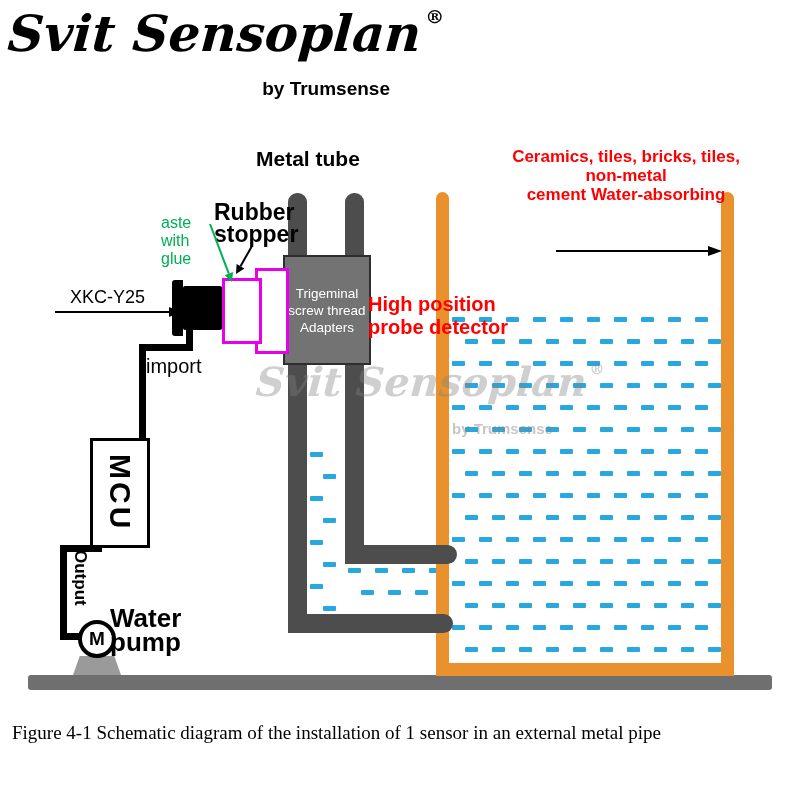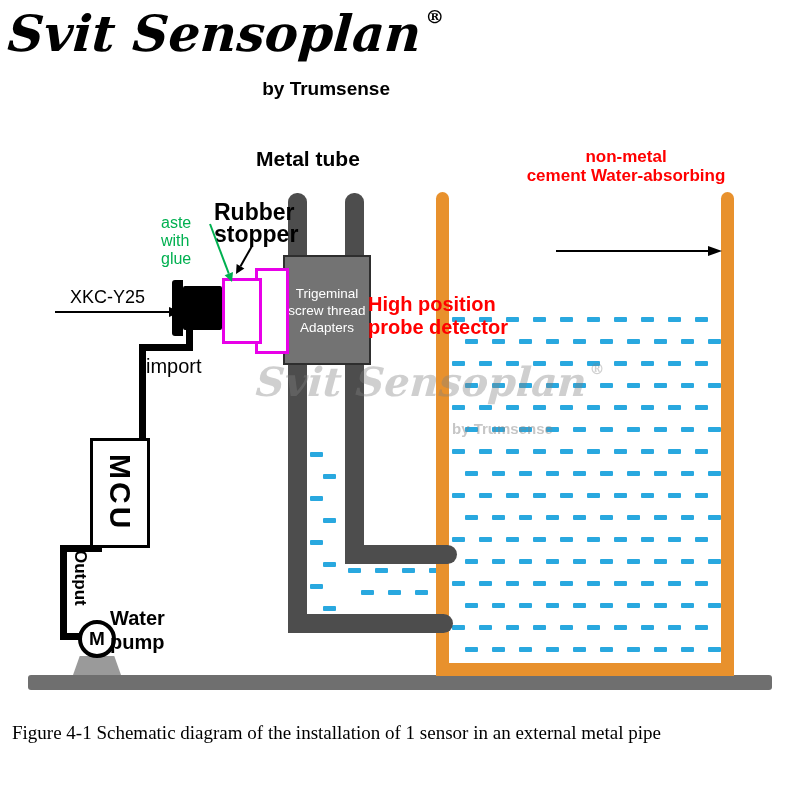--- a/index.html
+++ b/index.html
@@ -25,21 +25,21 @@
   
   .metal-tube{left:256px;top:147px;font-size:21px;font-weight:bold;z-index:7;}
   .ceramics{left:470px;top:147px;width:312px;text-align:center;color:var(--red);
             font-weight:bold;font-size:17px;line-height:19px;z-index:7;}
   .ceramics div{white-space:nowrap;}
   .high-pos{left:368px;top:293px;color:var(--red);font-weight:bold;font-size:20px;line-height:23px;z-index:7;white-space:nowrap;}
   .rubber{left:214px;top:201px;font-size:23px;font-weight:bold;line-height:22px;z-index:7;}
   .glue{left:161px;top:214px;color:var(--green);font-size:16px;line-height:18px;z-index:7;}
   .xkc{left:70px;top:287px;font-size:18px;z-index:7;}
   .import{left:146px;top:355px;font-size:20px;z-index:7;}
-  .wpump{left:110px;top:606px;font-size:20px;font-weight:bold;line-height:24px;z-index:7;}
+  .wpump{left:110px;top:606px;font-size:26px;font-weight:bold;line-height:24px;z-index:7;}
   .caption{left:12px;top:722px;font-family:"Liberation Serif",serif;font-size:19px;z-index:7;white-space:nowrap;}
 
   
   .wall{background:var(--wall);z-index:4;}
   .wall-left{left:436px;top:192px;width:13px;height:484px;border-radius:7px 7px 0 0;}
   .wall-right{left:721px;top:192px;width:13px;height:484px;border-radius:7px 7px 0 0;}
   .tank-bottom{left:436px;top:663px;width:298px;height:13px;border-radius:0 0 6px 6px;}
   .tank-water{left:449px;top:313px;width:272px;height:350px;z-index:3;}
   .water-fill{position:absolute;overflow:hidden;}
   .water-fill i{position:absolute;width:13px;height:5px;border-radius:1px;background:var(--water);}
@@ -97,20 +97,21 @@
 
 <div class="stage">
 
   <div class="abs logo">
     <span class="main">Svit Sensoplan</span><span class="reg">®</span>
   </div>
   <div class="abs logo-by">by Trumsense</div>
 
   <div class="abs metal-tube">Metal tube</div>
   <div class="abs ceramics">
+    <div>Ceramics, tiles, bricks, tiles,</div>
     <div>non-metal</div>
     <div>cement Water-absorbing</div>
   </div>
 
   <svg class="abs arr" style="left:556px;top:244px;" width="166" height="14">
     <line x1="0" y1="7" x2="152" y2="7"></line>
     <polygon points="152,2 166,7 152,12"></polygon>
   </svg>
 
   <div class="abs wall wall-left"></div>

